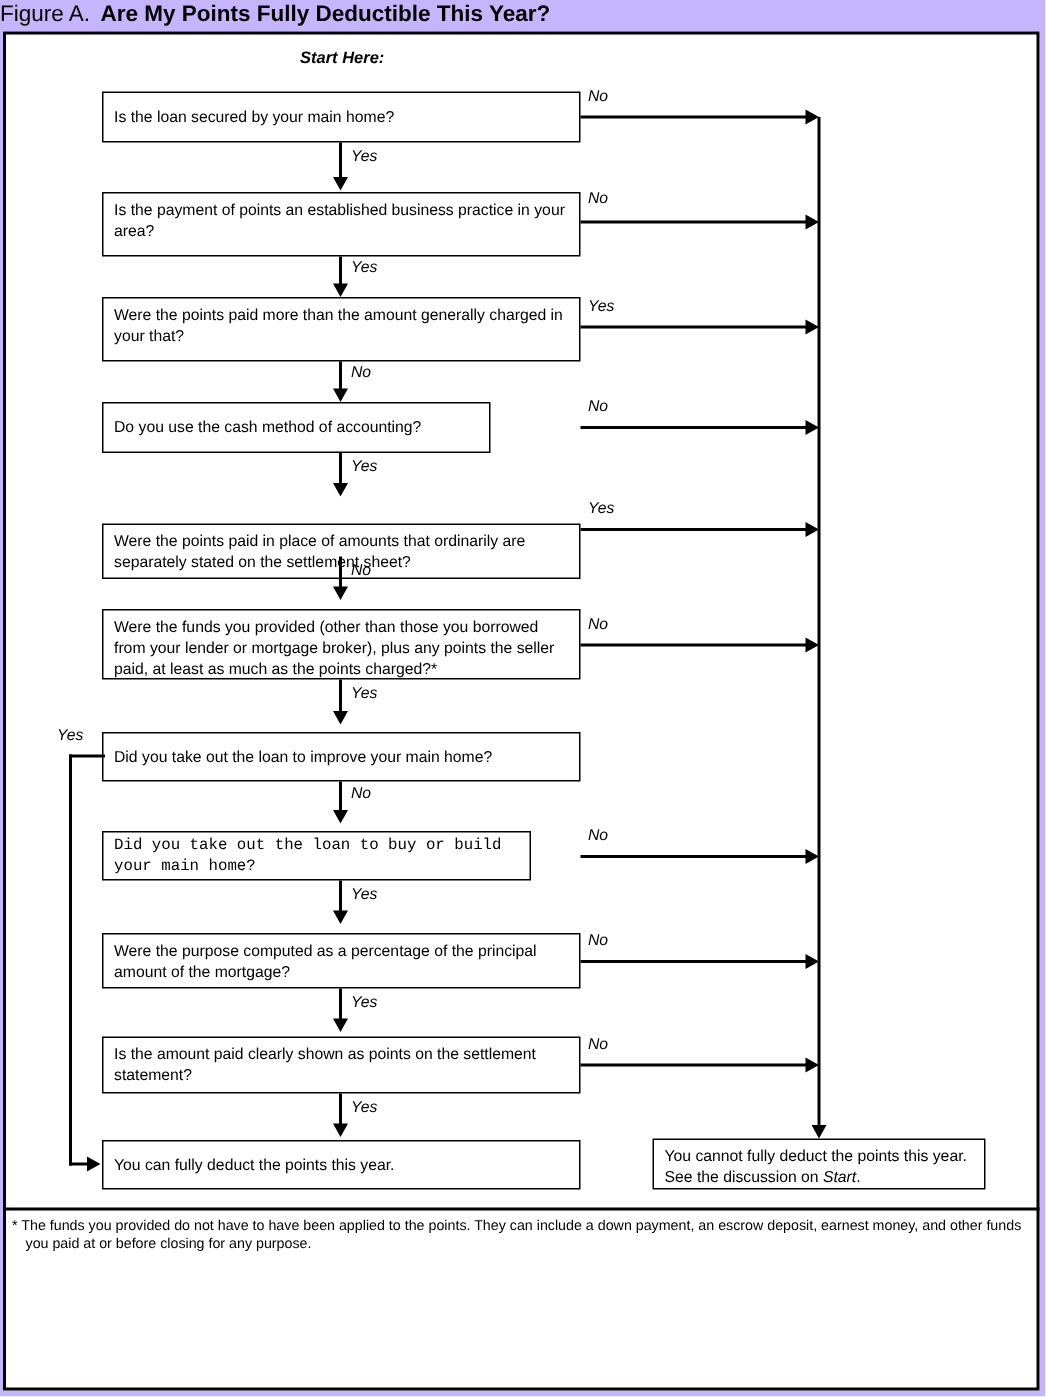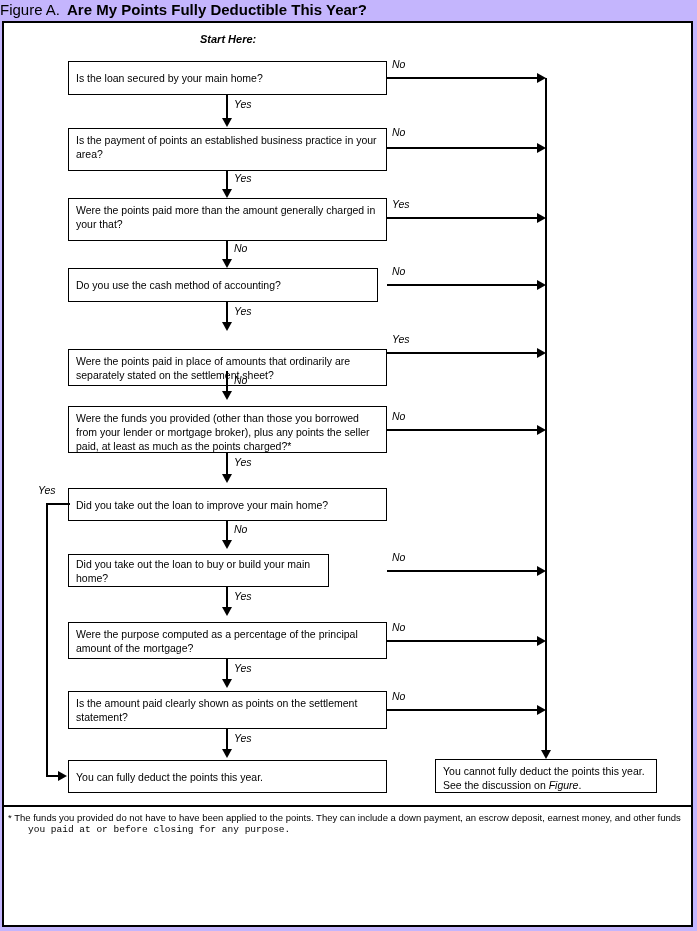--- a/index.html
+++ b/index.html
@@ -127,21 +127,21 @@
   
   #footnote {
     position: absolute;
     left: 8px;
     top: 812px;
     width: 678px;
     font-size: 9.5px;
     line-height: 12px;
   }
   #footnote .star { }
-  #footnote .fn-l2 { display: block; margin-left: 20px; font-family: Liberation Mono, monospace; }
+  #footnote .fn-l2 { display: block; margin-left: 9px; }
   .ital { font-style: italic; }
 </style>
 </head>
 <body>
 
 <div id="page">
 
   <div id="title-bar">
     <span id="figure-label">Figure A.</span><span id="figure-title">Are My Points Fully Deductible This Year?</span>
   </div>
@@ -156,54 +156,54 @@
   </div>
 
   <div class="node two-line" style="left:68px; top:128px; width:319px; height:43px;">
     <span class="txt">Is the payment of points an established business practice in your area?</span>
   </div>
 
   <div class="node two-line" style="left:68px; top:198px; width:319px; height:43px;">
     <span class="txt">Were the points paid more than the amount generally charged in your that?</span>
   </div>
 
-  <div class="node" style="left:68px; top:268px; width:310px; height:34px;">
+  <div class="node" style="left:68px; top:268px; width:259px; height:34px;">
     <span class="txt">Do you use the cash method of accounting?</span>
   </div>
 
   <div class="node two-line" style="left:68px; top:349px; width:319px; height:37px;">
     <span class="txt">Were the points paid in place of amounts that ordinarily are separately stated on the settlement sheet?</span>
   </div>
 
   <div class="node three-line" style="left:68px; top:406px; width:319px; height:47px;">
     <span class="txt">Were the funds you provided (other than those you borrowed from your lender or mortgage broker), plus any points the seller paid, at least as much as the points charged?*</span>
   </div>
 
   <div class="node" style="left:68px; top:488px; width:319px; height:33px;">
     <span class="txt">Did you take out the loan to improve your main home?</span>
   </div>
 
-  <div class="node" style="left:68px; top:554px; width:261px; height:33px;">
+  <div class="node" style="left:68px; top:554px; width:286px; height:33px;font-family:Liberation Mono, monospace;">
     <span class="txt">Did you take out the loan to buy or build your main home?</span>
   </div>
 
   <div class="node two-line" style="left:68px; top:622px; width:319px; height:37px;">
     <span class="txt">Were the purpose computed as a percentage of the principal amount of the mortgage?</span>
   </div>
 
   <div class="node two-line" style="left:68px; top:691px; width:319px; height:38px;justify-content:flex-end;">
     <span class="txt">Is the amount paid clearly shown as points on the settlement statement?</span>
   </div>
 
   <div class="node" style="left:68px; top:760px; width:319px; height:33px;">
     <span class="txt">You can fully deduct the points this year.</span>
   </div>
 
   <div class="node two-line" style="left:435px; top:759px; width:222px; height:34px;">
-    <span class="txt"><span>You cannot fully deduct the points this</span> <span>year. See the discussion on </span><span class="ital">Figure</span><span>.</span></span>
+    <span class="txt"><span>You cannot fully deduct the points this</span> <span>year. See the discussion on </span><span class="ital">Start</span><span>.</span></span>
   </div>
 
   <div class="vline" style="left:545px; top:78px; height:676px;"></div>
   <div class="arrow-down" style="left:541px; top:750px;"></div>
 
   <div class="hline" style="left:387px; top:77px; width:152px;"></div>
   <div class="arrow-right" style="left:537px; top:73px;"></div>
   <div class="edge-label" style="left:392px; top:58px;">No</div>
 
   <div class="vline" style="left:226px; top:95px; height:25px;"></div>

